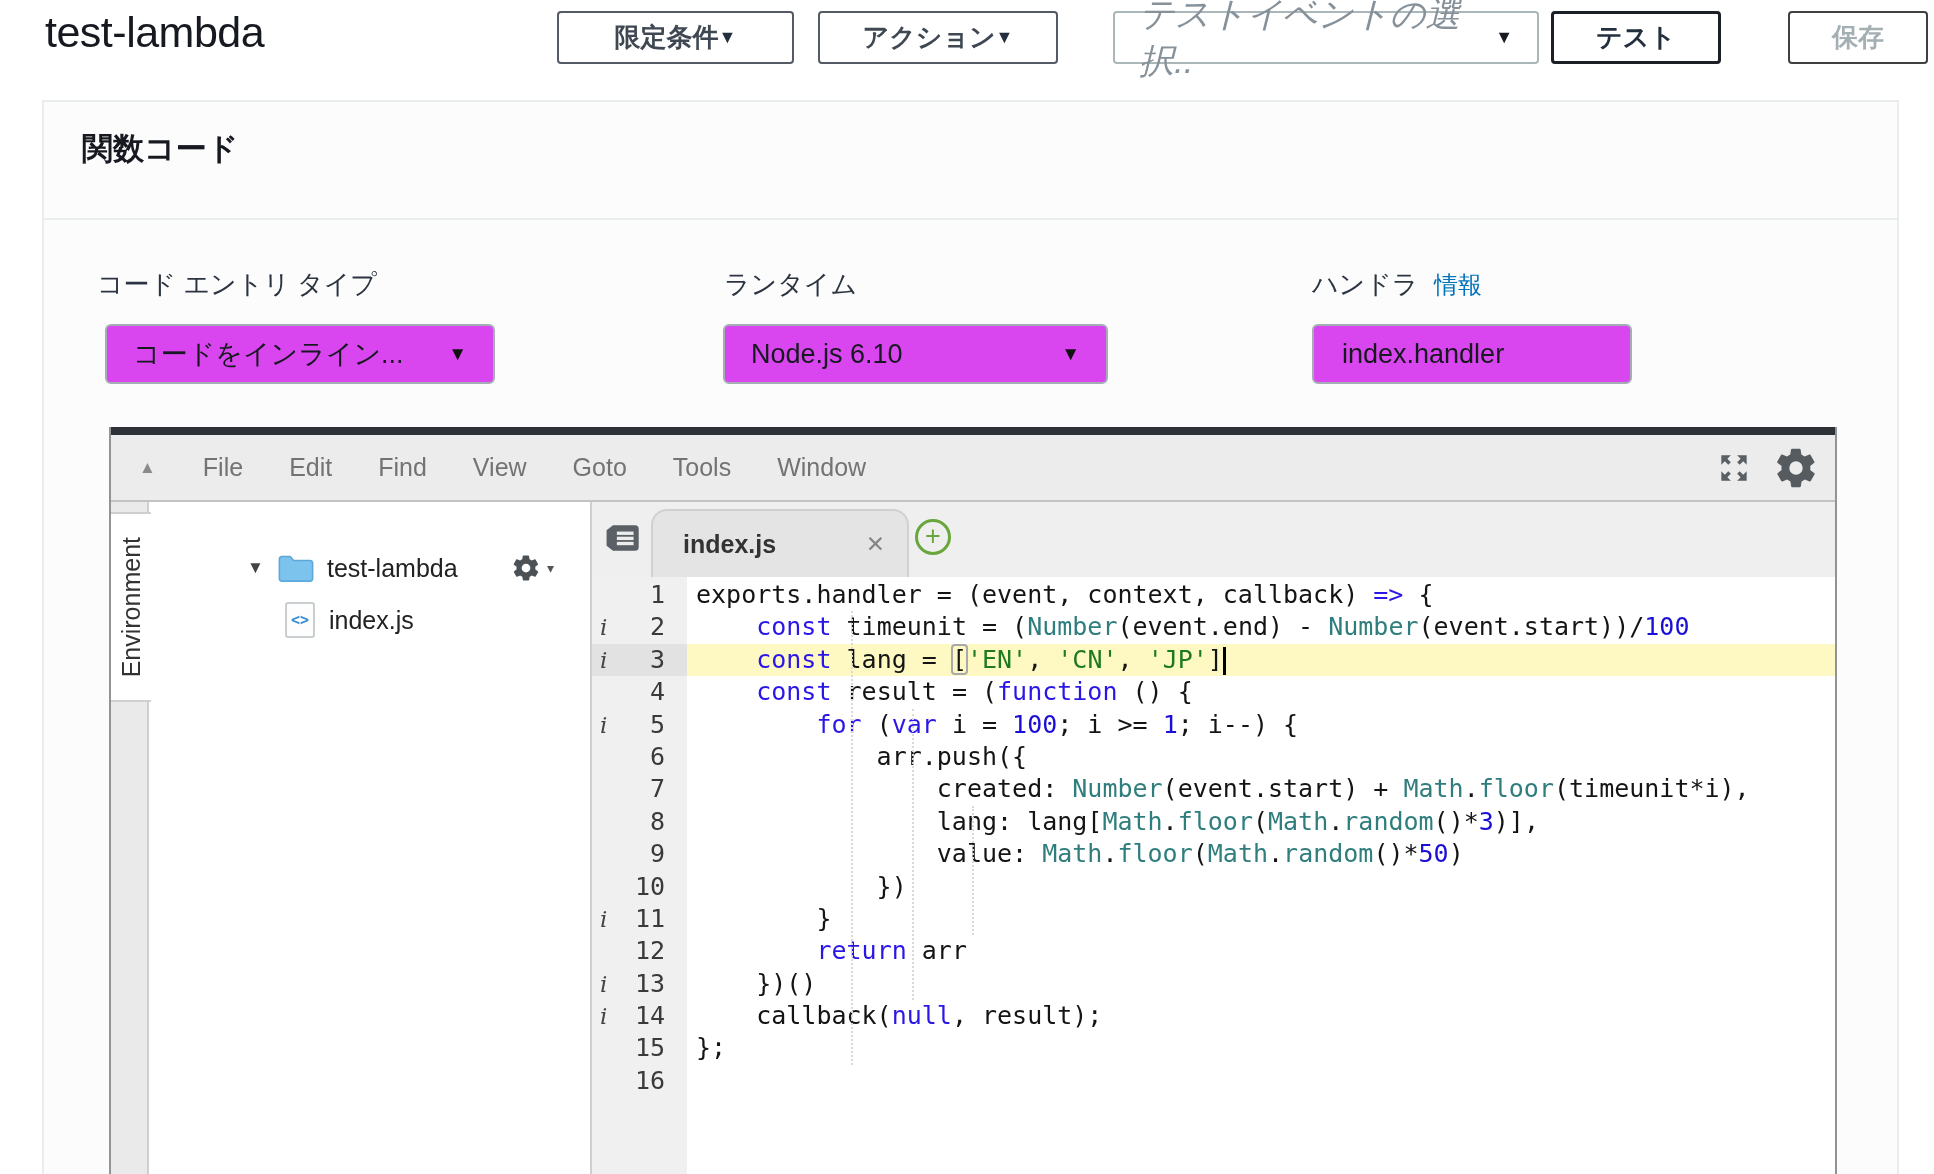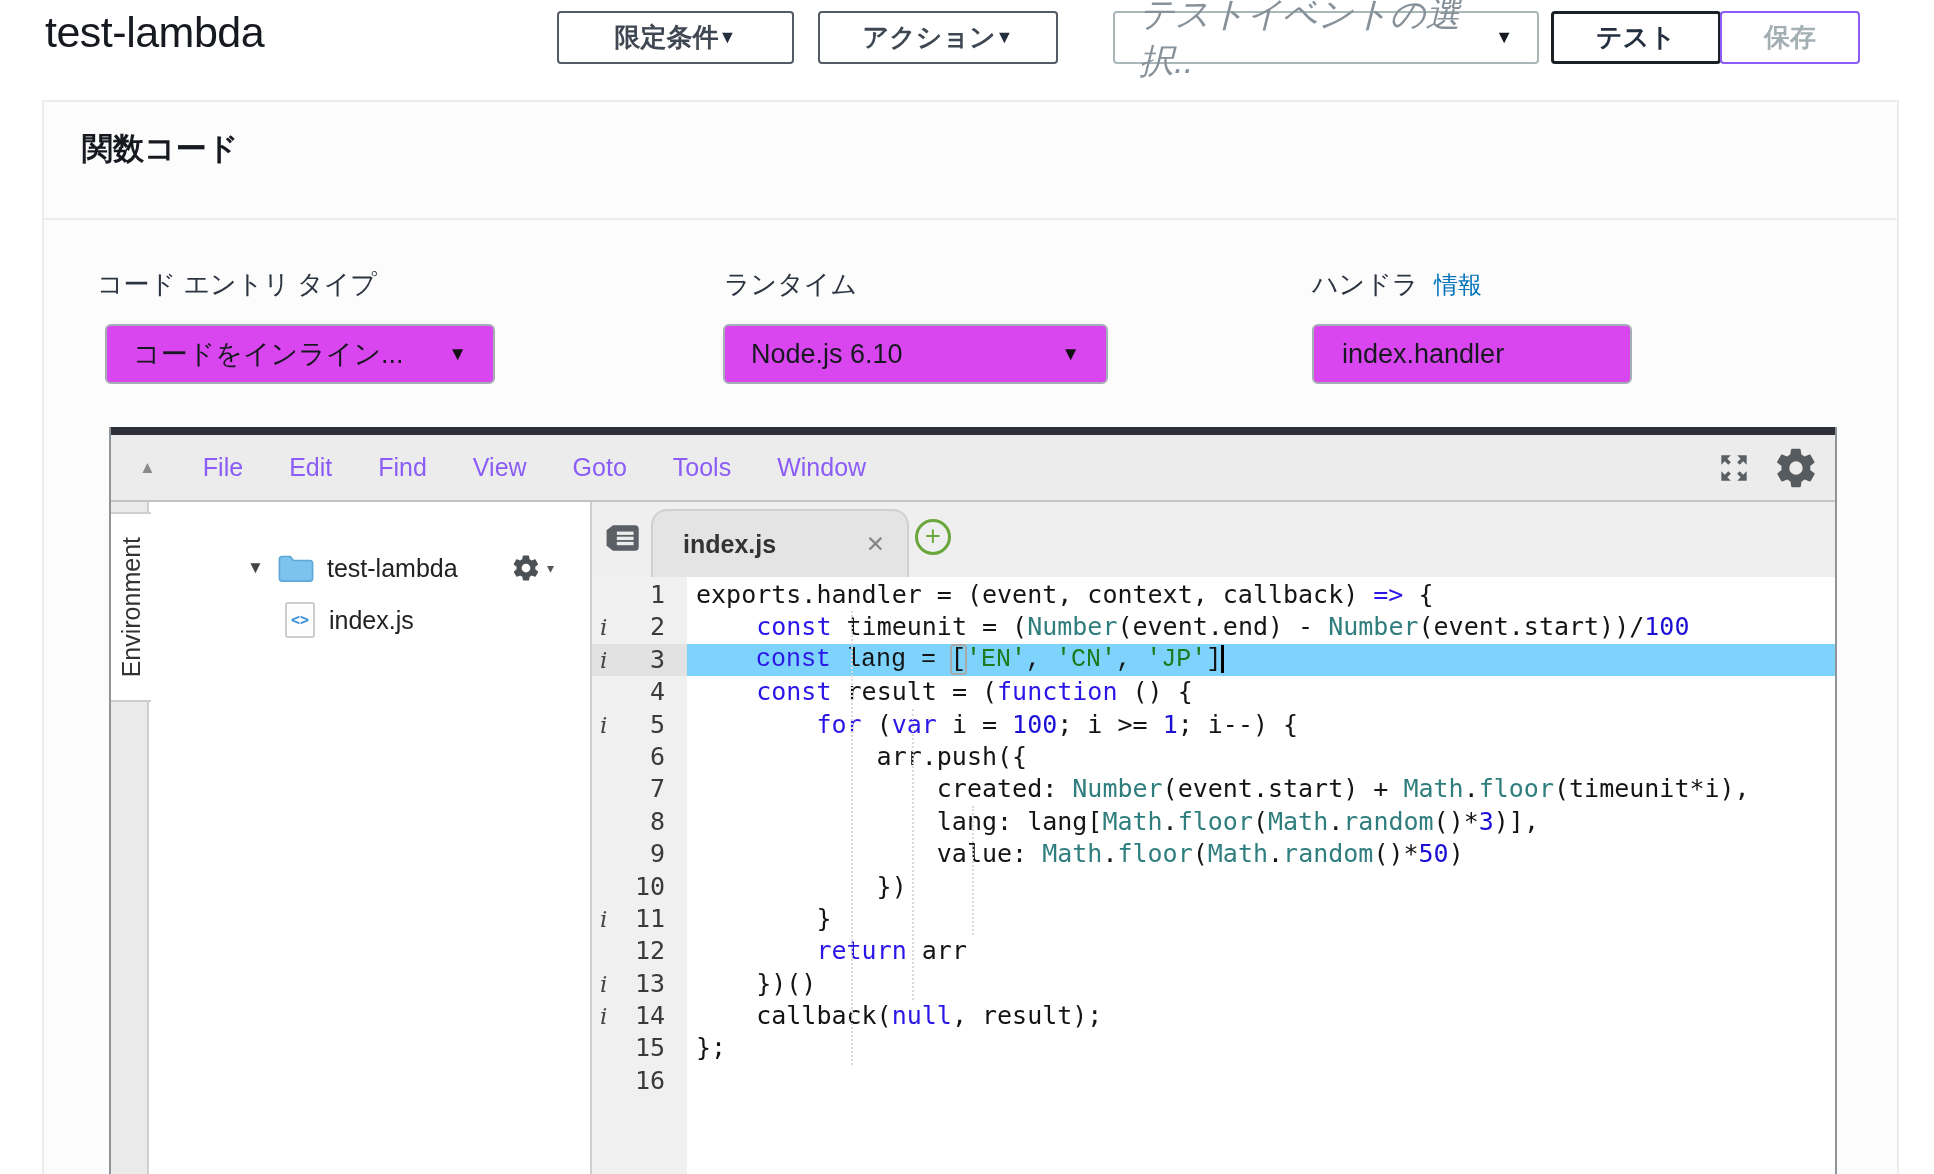--- a/index.html
+++ b/index.html
@@ -16,21 +16,21 @@
        font-size:26px;font-weight:700;color:#3f4852;border-radius:4px;cursor:pointer;}
   .btn .caret{font-size:18px;color:#232f3e;}
   .btn-qualifiers{left:557px;width:237px;border:2px solid #545b64;}
   .btn-actions{left:818px;width:240px;border:2px solid #545b64;}
   .select-box{position:absolute;left:1113px;top:11px;width:426px;height:53px;box-sizing:border-box;
        border:2px solid #aab7b8;border-radius:4px;background:#fff;display:flex;align-items:center;
        padding:0 24px;cursor:pointer;}
   .select-box .ph{font-style:italic;color:#87919a;font-size:35px;}
   .select-box .caret{margin-left:auto;font-size:18px;color:#16191f;}
   .btn-test{left:1551px;width:170px;border:3px solid #1a2026;color:#232f3e;}
-  .btn-save{left:1720px;width:140px;border:2px solid #8b5cf6;color:#a4afb3;font-weight:700;}
+  .btn-save{left:1788px;width:140px;border:2px solid #404040;color:#a4afb3;font-weight:700;}
 
   
   .card{position:absolute;left:42px;top:100px;width:1857px;height:1090px;box-sizing:border-box;
         background:#fcfcfc;border:2px solid #eaeded;border-bottom:none;}
   .card-title{position:absolute;left:38px;top:26px;margin:0;font-size:31px;font-weight:700;color:#16191f;}
   .card-divider{position:absolute;left:0;top:116px;width:100%;height:2px;background:#eaeded;}
   .field-label{position:absolute;top:165px;font-size:26px;color:#2b3440;}
   .lbl-entry{left:53px;}
   .lbl-runtime{left:680px;}
   .lbl-handler{left:1268px;}
@@ -46,21 +46,21 @@
            font-family:"Liberation Sans","DejaVu Sans",sans-serif;background:transparent;}
 
   
   .editor{position:absolute;left:65px;top:325px;width:1728px;height:765px;box-sizing:border-box;
           border-left:2px solid #8f9498;border-right:2px solid #8f9498;background:#fff;}
   .editor-topbar{height:8px;background:#2e3238;}
   .menubar{height:65px;background:#ececec;border-bottom:2px solid #c3c3c3;
            display:flex;align-items:center;padding-left:12px;}
   .menu-caret{color:#8a8a8a;font-size:17px;margin:0 24px 0 16px;}
   .menu-items{display:flex;}
-  .menu-item{padding:0 23px;font-size:25px;color:#8b5cf6;cursor:pointer;}
+  .menu-item{padding:0 23px;font-size:25px;color:#737373;cursor:pointer;}
   .menu-icons{margin-left:auto;display:flex;align-items:center;gap:20px;padding-right:16px;}
   .icon-btn{display:flex;align-items:center;justify-content:center;cursor:pointer;}
 
   .editor-body{position:relative;height:690px;}
   .side-strip{position:absolute;left:0;top:0;bottom:0;width:38px;background:#eaeaea;
               border-right:2px solid #cfcfcf;box-sizing:border-box;}
   .env-tab{position:absolute;left:0;top:10px;width:40px;height:190px;background:#fff;
            border-top:2px solid #cfcfcf;border-bottom:2px solid #cfcfcf;box-sizing:border-box;
            display:flex;align-items:center;justify-content:center;cursor:pointer;}
   .env-tab span{writing-mode:vertical-rl;transform:rotate(180deg);font-size:25px;color:#333;}
@@ -98,21 +98,21 @@
   .gutter{position:absolute;left:0;top:0;bottom:0;width:95px;background:#f0f0f0;padding-top:2px;
           font-family:"DejaVu Sans Mono",monospace;font-size:25px;color:#3a3a3a;}
   .g-row{position:relative;height:32.4px;line-height:32.4px;}
   .g-row .num{display:block;text-align:right;padding-right:22px;}
   .g-row .anno{position:absolute;left:8px;top:0;font-family:"DejaVu Serif",serif;
                font-style:italic;font-size:23px;color:#444;}
   .g-row.active{background:#e2e2e2;}
   .code{position:absolute;left:95px;right:0;top:0;bottom:0;padding-top:2px;
         font-family:"DejaVu Sans Mono",monospace;font-size:25px;}
   .c-row{height:32.4px;line-height:32.4px;white-space:pre;padding-left:9px;}
-  .c-row.active{background:#7dd3fc;font-family:Liberation Mono, monospace;}
+  .c-row.active{background:#fef9c3;}
   .tok-d{color:#141414;}
   .tok-k{color:#2b16e8;}
   .tok-n{color:#1b0fd6;}
   .tok-s{color:#1e7a1e;}
   .tok-t{color:#2f7d7d;}
   .tok-bm{color:#141414;outline:2px solid #a9a9a9;outline-offset:-1px;border-radius:3px;}
   .tok-cur{display:inline-block;width:0;height:28px;border-left:3px solid #000;vertical-align:middle;}
   .guide{position:absolute;border-left:2px dotted #d9d9d9;width:0;}
   .guide-1{left:164px;top:34px;height:454px;}
   .guide-2{left:225px;top:132px;height:291px;}

